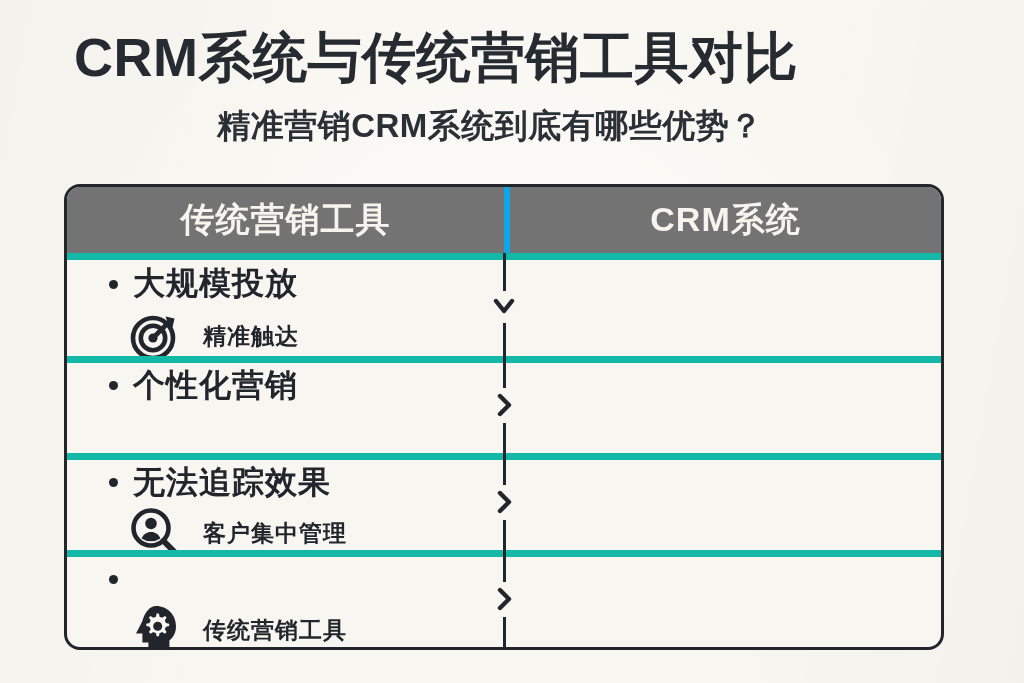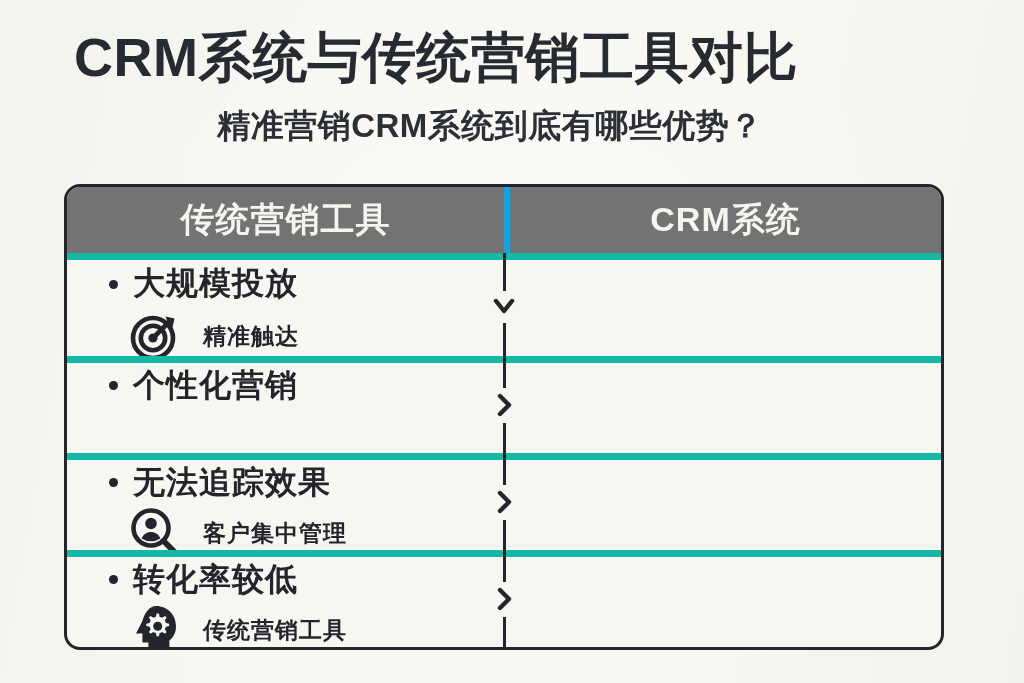--- a/index.html
+++ b/index.html
@@ -236,21 +236,20 @@
             <path d="M34.6 34 L47 46.5" stroke="#22262c" stroke-width="6" stroke-linecap="round"></path>
           </svg>
         </span>
         <span class="right-label">客户集中管理</span>
       </div>
     </div>
 
     <div class="row">
       <div class="cell-left">
         <span class="bullet"></span>
-        <span class="left-label">转化率较低</span>
       </div>
       <div class="cell-right">
         <span class="icon-box">
           <svg width="50" height="52" viewBox="0 0 50 52" fill="none">
             <path d="M26 2 C37.6 2 46 11 46 22.2 C46 29 43 33.6 39.4 36.4 L39.4 45 L18.4 45 L18.4 38.6 L12.4 38.6 L12.4 29.4 L6 29.4 L12.2 17.6 C14.6 8.6 19.6 2 26 2 Z" fill="#22262c"></path>
             <path d="M26.6 9.4 l2.3 .0 .7 3.3 a9 9 0 0 1 2.5 1.1 l2.9-1.8 1.6 1.6 -1.8 2.9 a9 9 0 0 1 1.1 2.5 l3.3 .7 0 2.3 -3.3 .7 a9 9 0 0 1 -1.1 2.5 l1.8 2.9 -1.6 1.6 -2.9-1.8 a9 9 0 0 1 -2.5 1.1 l-.7 3.3 -2.3 0 -.7-3.3 a9 9 0 0 1 -2.5-1.1 l-2.9 1.8 -1.6-1.6 1.8-2.9 a9 9 0 0 1 -1.1-2.5 l-3.3-.7 0-2.3 3.3-.7 a9 9 0 0 1 1.1-2.5 l-1.8-2.9 1.6-1.6 2.9 1.8 a9 9 0 0 1 2.5-1.1 Z" fill="#f8f6f0"></path>
             <circle cx="27.7" cy="22.2" r="4.5" fill="#22262c"></circle>
           </svg>
         </span>
         <span class="right-label">传统营销工具</span>

